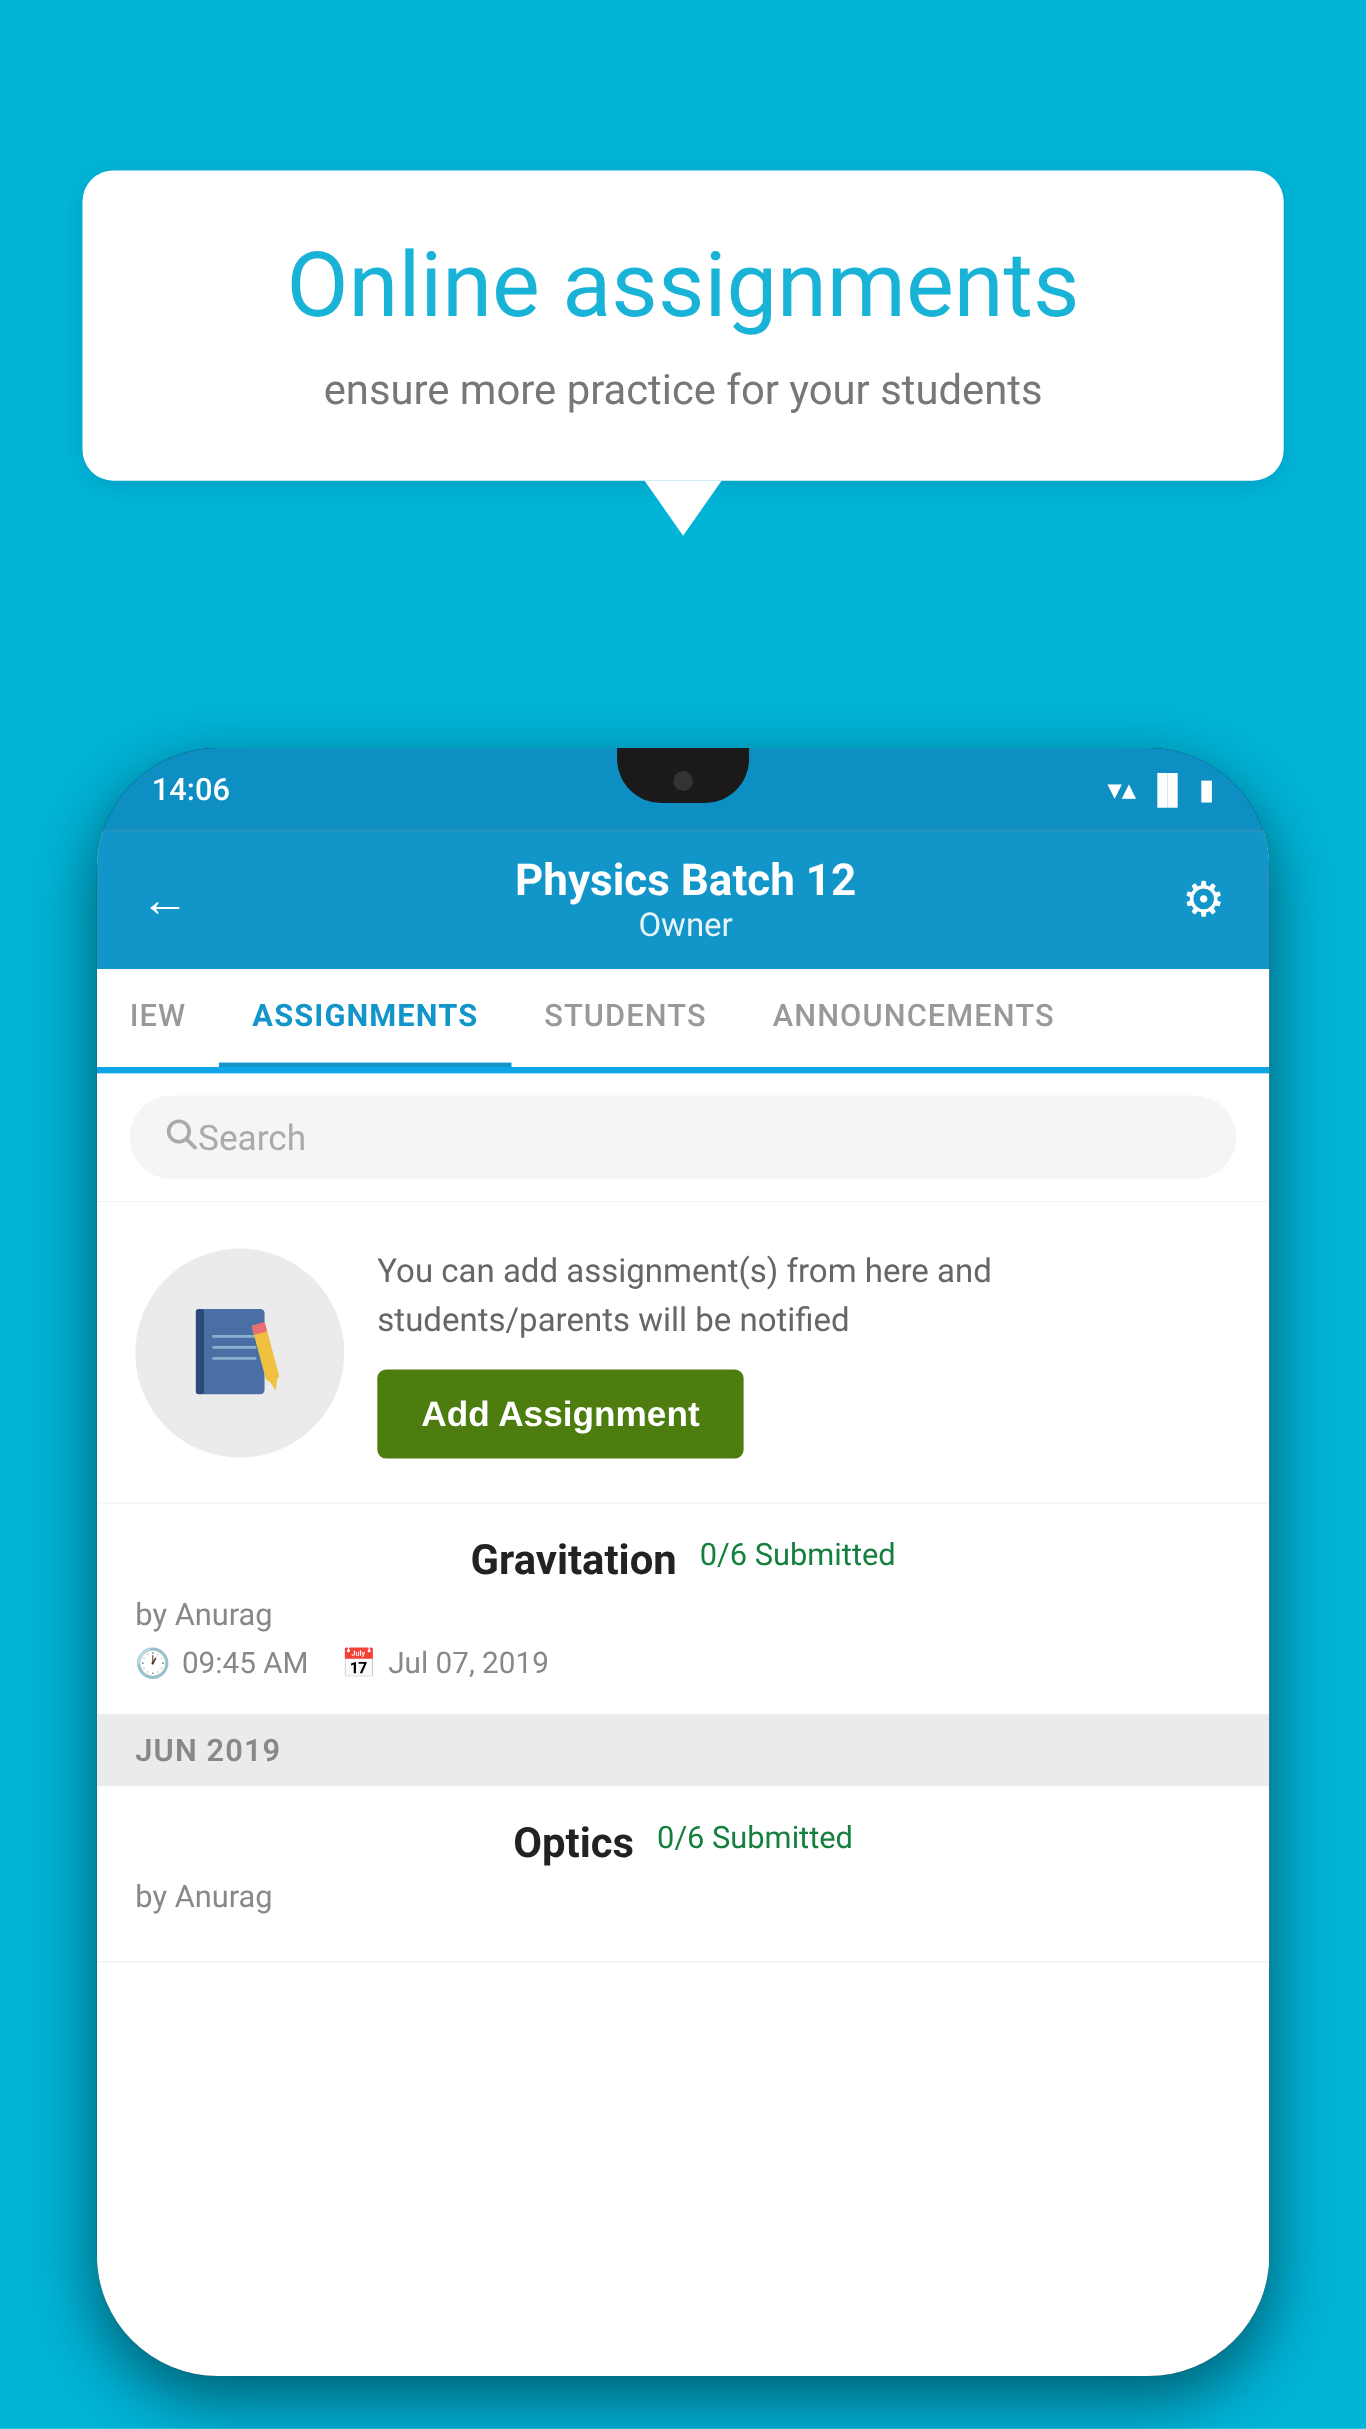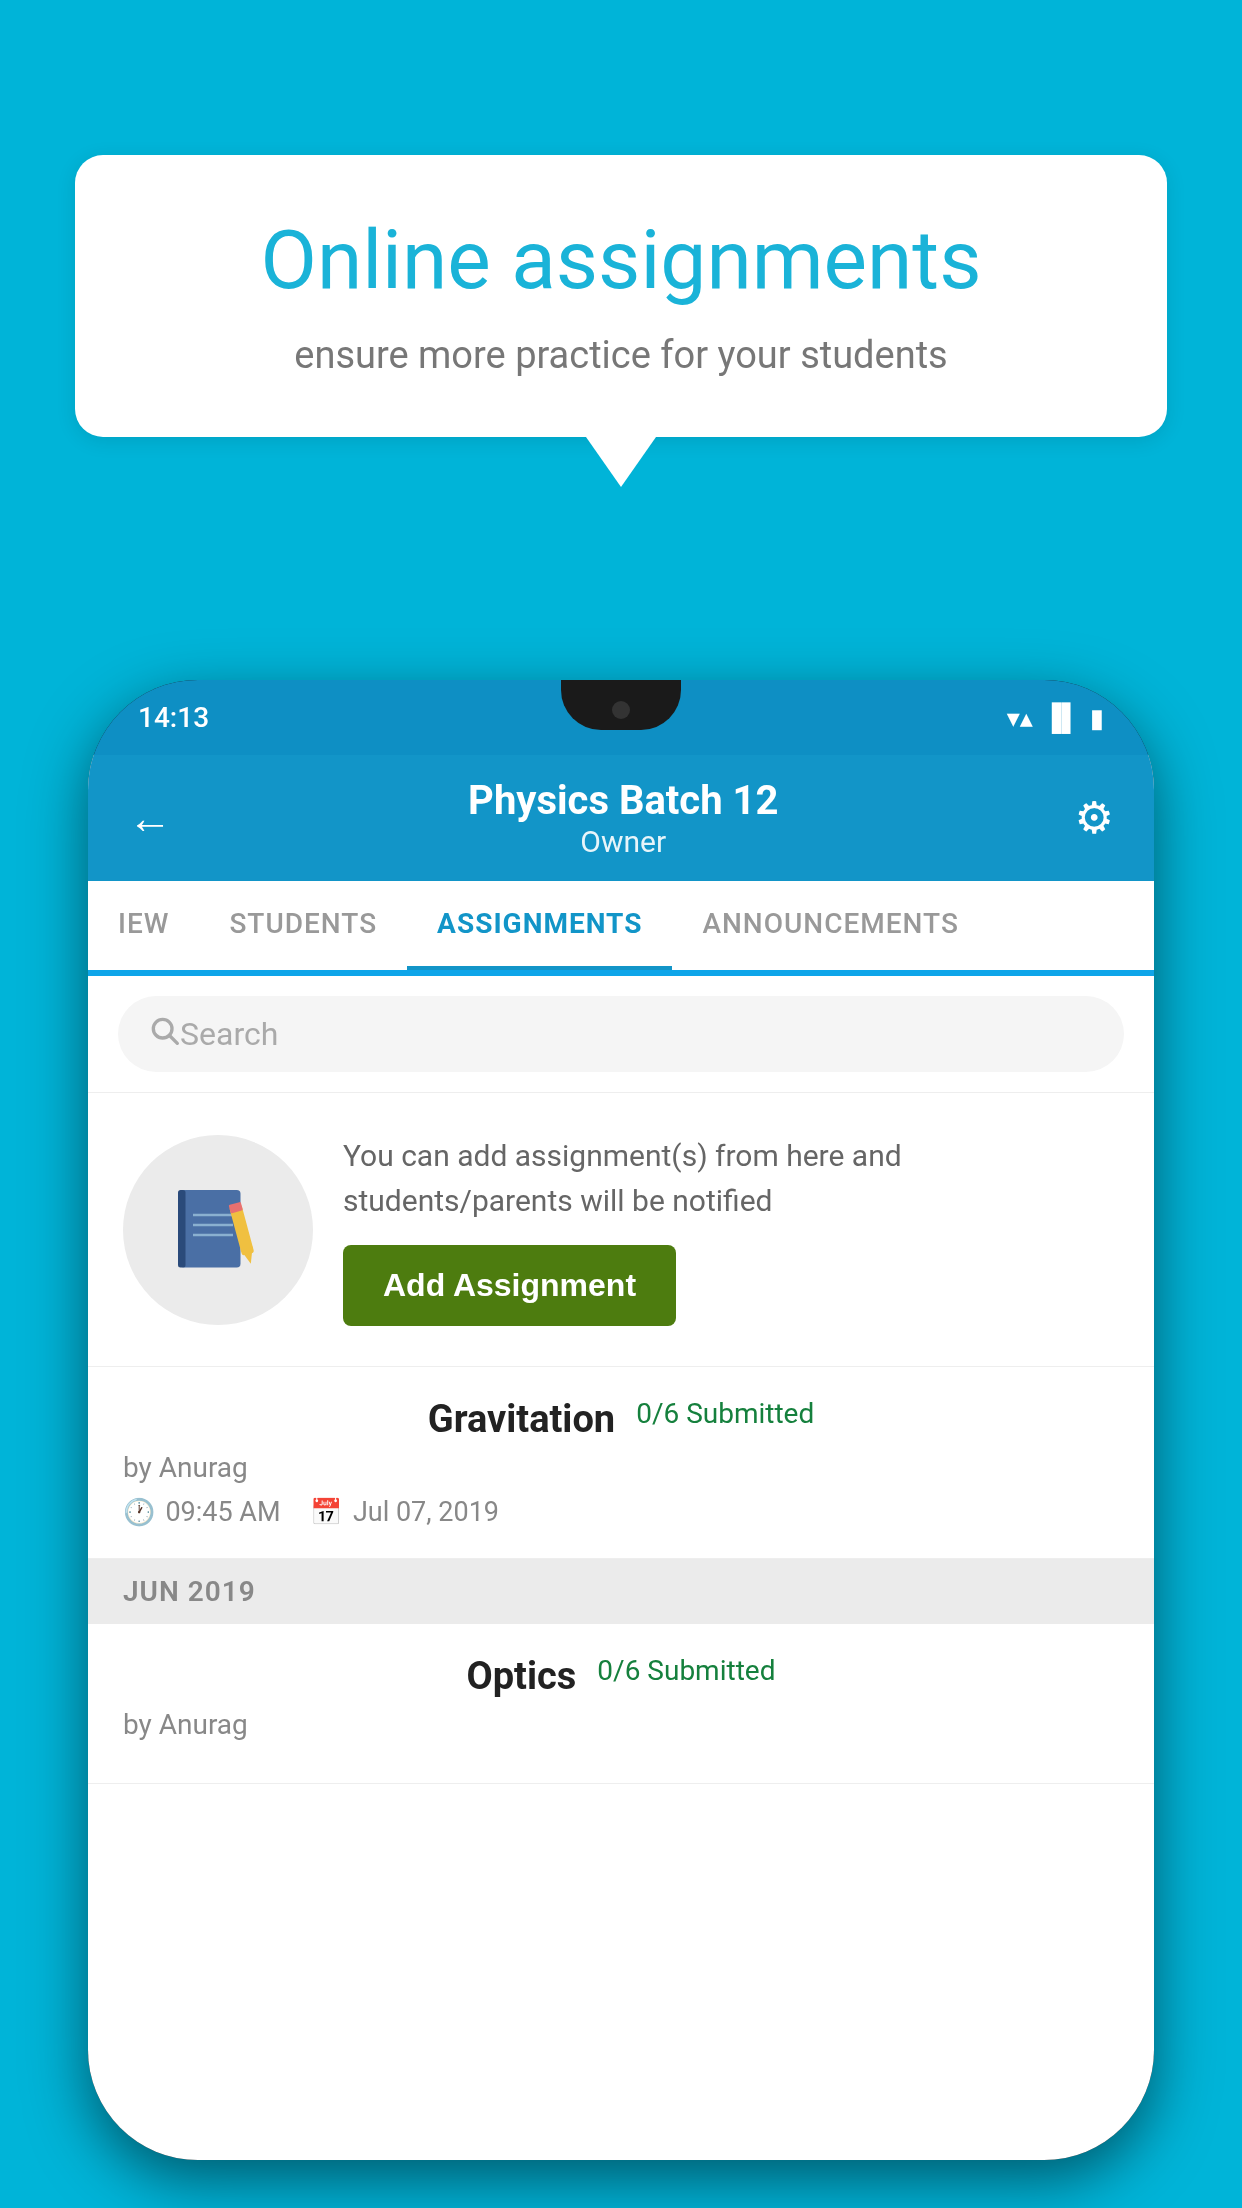--- a/index.html
+++ b/index.html
@@ -323,21 +323,21 @@
   <div class="speech-bubble">
     <div class="bubble-title">Online assignments</div>
     <div class="bubble-subtitle">ensure more practice for your students</div>
   </div>
   <div class="speech-bubble-tail"></div>
 </div>
 
 <div class="phone-frame">
 
   <div class="phone-notch-bar">
-    <span class="status-time">14:13</span>
+    <span class="status-time">14:06</span>
     <div class="notch">
       <div class="camera-dot"></div>
     </div>
     <div class="status-icons">
 
       <span style="color:white;font-size:26px;">▾▴</span>
 
       <span style="color:white;font-size:26px;">▐▌</span>
 
       <span style="color:white;font-size:26px;">▮</span>
@@ -350,22 +350,22 @@
       <div class="back-btn">←</div>
       <div class="header-center">
         <div class="header-title">Physics Batch 12</div>
         <div class="header-subtitle">Owner</div>
       </div>
       <div class="settings-btn">⚙</div>
     </div>
 
     <div class="tabs-container">
       <div class="tab">IEW</div>
+      <div class="tab active">ASSIGNMENTS</div>
       <div class="tab">STUDENTS</div>
-      <div class="tab active">ASSIGNMENTS</div>
       <div class="tab">ANNOUNCEMENTS</div>
     </div>
 
     <div class="search-container">
       <div class="search-bar">
         <span class="search-icon-svg">
           <svg width="32" height="32" viewBox="0 0 24 24" fill="none" stroke="#aaa" stroke-width="2.5" stroke-linecap="round">
             <circle cx="11" cy="11" r="7"></circle>
             <line x1="16.5" y1="16.5" x2="22" y2="22"></line>
           </svg>

